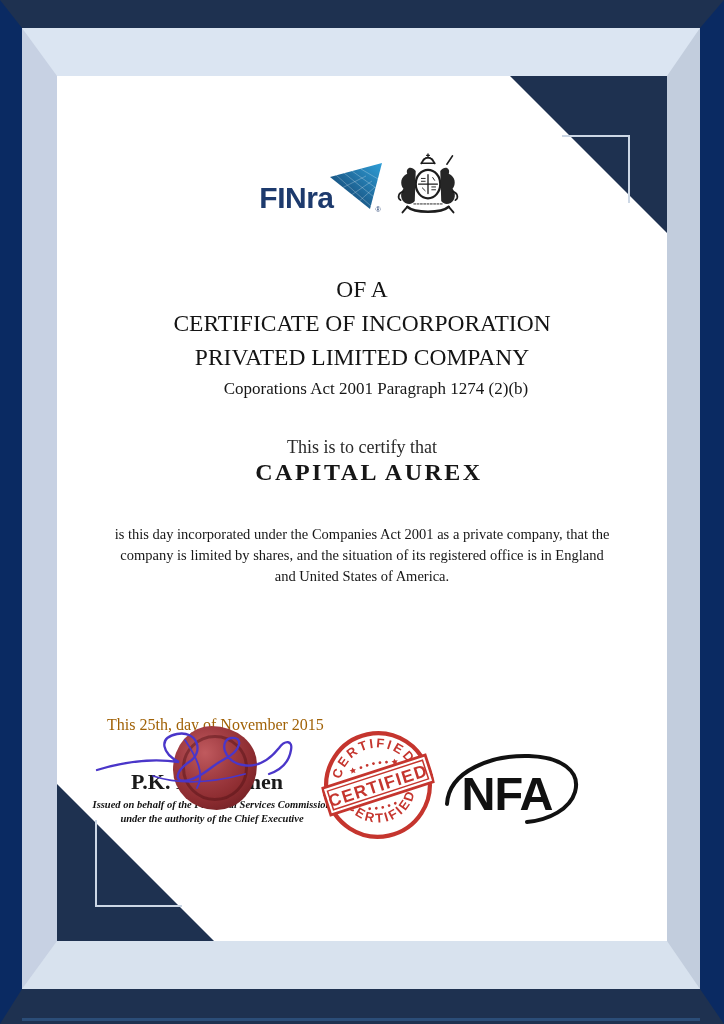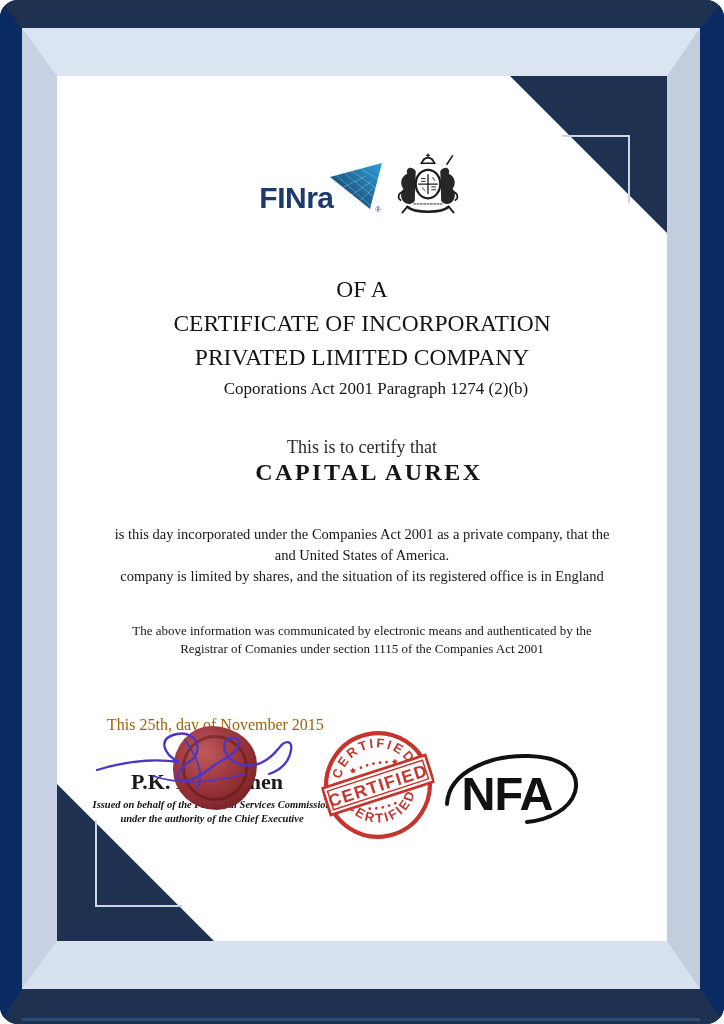--- a/index.html
+++ b/index.html
@@ -1,17 +1,17 @@
 <!DOCTYPE html>
 <html style="--frame-outer-side: #0a2a62; --frame-outer-band: #1e3150; --frame-light-top: #dbe5f2; --frame-light-bottom: #d8e2ee; --frame-light-left: #c7d1e3; --frame-light-right: #c2cddd; --triangle: #1e3150; --stamp-red: #c5352e; --seal-red: #8e2d31; --signature-blue: #4a36c9; --finra-navy: #1d3a6d; --nfa-black: #111111;"><head>
 <meta charset="utf-8">
 <style>
   html,body{margin:0;padding:0;background:#ffffff;}
   .page{position:relative;width:724px;height:1024px;overflow:hidden;
-        font-family:"Liberation Serif","DejaVu Serif",serif;background:var(--frame-outer-side,#0a2a62);border-radius:18px;}
+        font-family:"Liberation Serif","DejaVu Serif",serif;background:var(--frame-outer-side,#0a2a62);}
   
   .frame-outer{position:absolute;inset:0;box-sizing:border-box;
     border-top:28px solid var(--frame-outer-band,#1e3150);
     border-bottom:35px solid var(--frame-outer-band,#1e3150);
     border-left:22px solid var(--frame-outer-side,#0a2a62);
     border-right:24px solid var(--frame-outer-side,#0a2a62);}
   .bottom-edge-line{position:absolute;left:22px;right:24px;bottom:3px;height:3px;background:#2b4d78;}
   
   .frame-light{position:absolute;left:22px;top:28px;right:24px;bottom:35px;box-sizing:border-box;
     border-top:48px solid var(--frame-light-top,#dbe5f2);
@@ -114,28 +114,24 @@
       <div>CERTIFICATE OF INCORPORATION</div>
       <div>PRIVATED LIMITED COMPANY</div>
     </div>
 
     <div class="act">Coporations Act 2001 Paragraph 1274 (2)(b)</div>
     <div class="certify">This is to certify that</div>
     <div class="company">CAPITAL AUREX</div>
 
     <div class="body-par">
       <div>is this day incorporated under the Companies Act 2001 as a private company, that the</div>
+      <div>company is limited by shares, and the situation of its registered office is in England</div>
       <div>and United States of America.</div>
-      <div>company is limited by shares, and the situation of its registered office is in England</div>
     </div>
 
-    <div class="auth-par">
-      <div>The above information was communicated by electronic means and authenticated by the</div>
-      <div>Registrar of Comanies under section 1115 of the Companies Act 2001</div>
-    </div>
 
     <div class="date">This 25th, day of November 2015</div>
 
     <div class="name-row">
       <span>P.K. K</span>
       <span>chen</span>
     </div>
 
     <div class="issued">
       <div>Issued on behalf of the Financial Services Commission</div>

